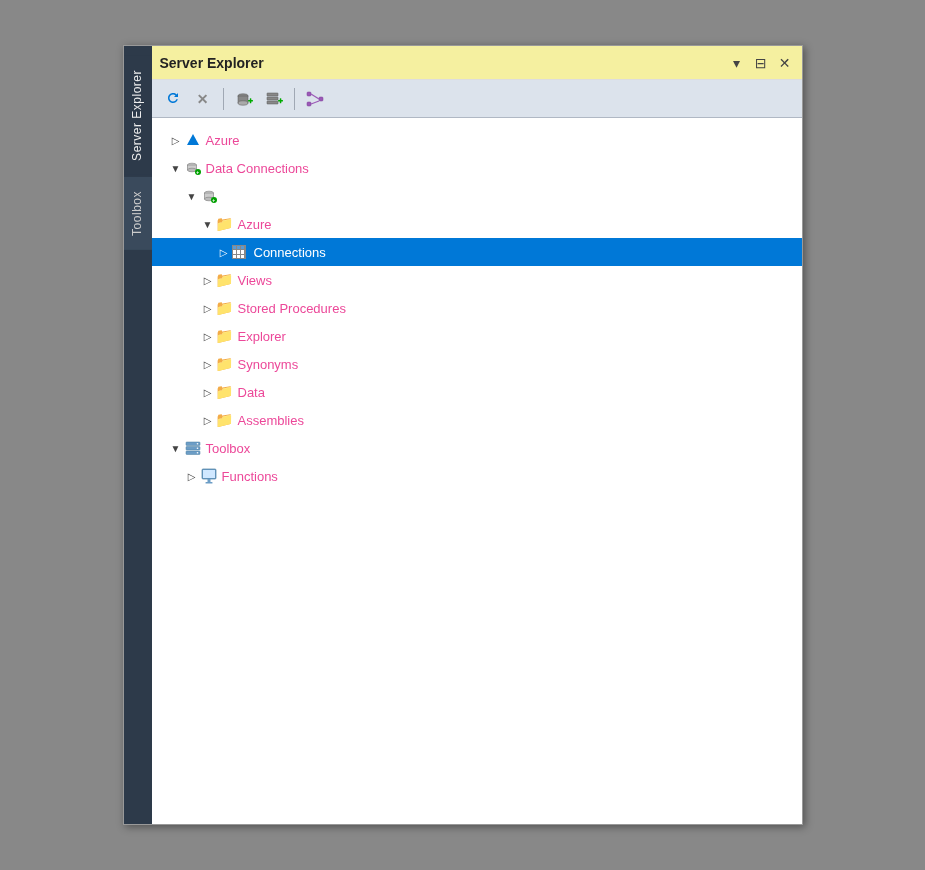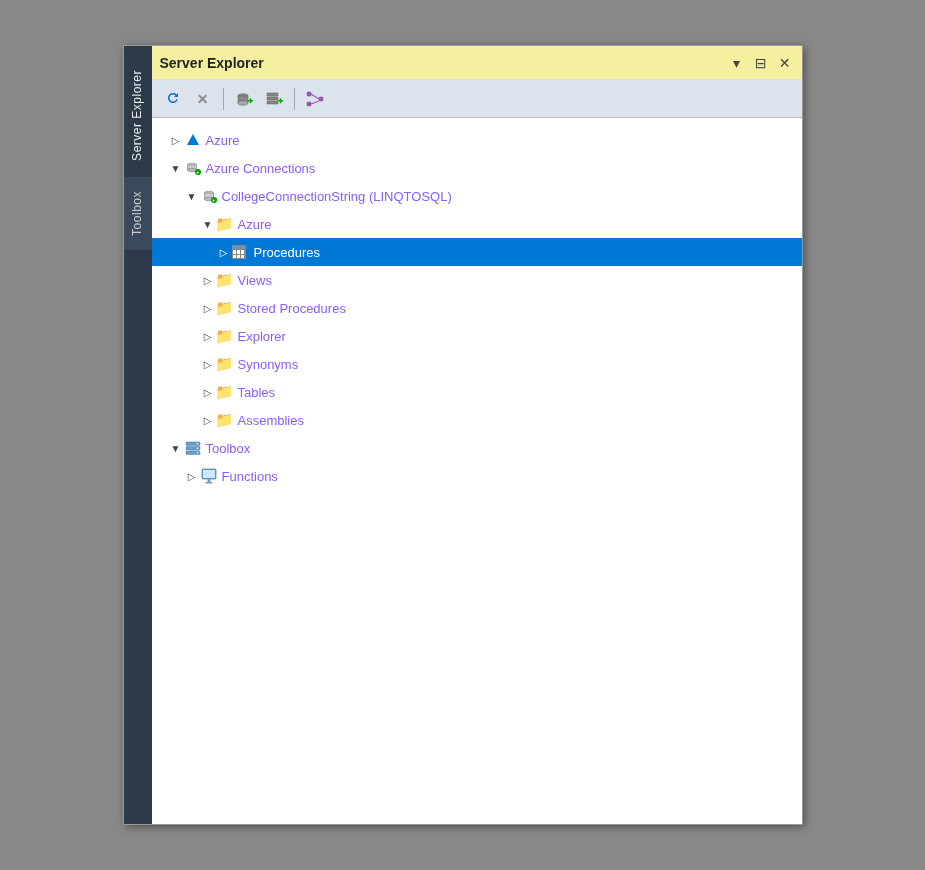--- a/index.html
+++ b/index.html
@@ -177,21 +177,21 @@
       display: inline-flex;
       align-items: center;
       justify-content: center;
       margin-right: 4px;
       flex-shrink: 0;
       font-size: 14px;
     }
 
     .node-label {
       font-size: 13px;
-      color: #8b5cf6;
+      color: #ec4899;
     }
 
     
     .folder-icon {
       color: #dcb44a;
       font-size: 15px;
     }
 
     
     .db-icon {
@@ -331,36 +331,35 @@
           <svg width="18" height="18" viewBox="0 0 18 18">
 
             <ellipse cx="8" cy="6" rx="4.5" ry="1.8" fill="#ccc" stroke="#888" stroke-width="0.7"></ellipse>
             <rect x="3.5" y="6" width="9" height="5" fill="#ccc" stroke="#888" stroke-width="0.7"></rect>
             <ellipse cx="8" cy="11" rx="4.5" ry="1.8" fill="#bbb" stroke="#888" stroke-width="0.7"></ellipse>
 
             <circle cx="14" cy="13" r="3" fill="#00a000"></circle>
             <text x="12.2" y="15.2" font-size="5" fill="white" font-weight="bold">+</text>
           </svg>
         </span>
-        <span class="node-label">Azure Connections</span>
+        <span class="node-label">Data Connections</span>
       </div>
 
       <div class="tree-node">
         <span class="indent" style="width:32px;"></span>
         <span class="expand-icon">▼</span>
         <span class="node-icon db-icon">
           <svg width="18" height="18" viewBox="0 0 18 18">
             <ellipse cx="9" cy="6" rx="4.5" ry="1.8" fill="#ccc" stroke="#888" stroke-width="0.7"></ellipse>
             <rect x="4.5" y="6" width="9" height="6" fill="#ccc" stroke="#888" stroke-width="0.7"></rect>
             <ellipse cx="9" cy="12" rx="4.5" ry="1.8" fill="#bbb" stroke="#888" stroke-width="0.7"></ellipse>
             <circle cx="14" cy="13" r="3" fill="#00a000"></circle>
             <text x="12.2" y="15.2" font-size="5" fill="white" font-weight="bold">+</text>
           </svg>
         </span>
-        <span class="node-label">CollegeConnectionString (LINQTOSQL)</span>
       </div>
 
       <div class="tree-node">
         <span class="indent" style="width:48px;"></span>
         <span class="expand-icon">▼</span>
         <span class="node-icon folder-icon">📁</span>
         <span class="node-label">Azure</span>
       </div>
 
       <div class="tree-node selected">
@@ -372,21 +371,21 @@
               <span></span>
               <span></span>
             <span style="background:#fff"></span>
               <span style="background:#fff"></span>
               <span style="background:#fff"></span>
             <span style="background:#fff"></span>
               <span style="background:#fff"></span>
               <span style="background:#fff"></span>
           </div>
         </span>
-        <span class="node-label">Procedures</span>
+        <span class="node-label">Connections</span>
       </div>
 
       <div class="tree-node">
         <span class="indent" style="width:48px;"></span>
         <span class="expand-icon">▷</span>
         <span class="node-icon folder-icon">📁</span>
         <span class="node-label">Views</span>
       </div>
 
       <div class="tree-node">
@@ -407,21 +406,21 @@
         <span class="indent" style="width:48px;"></span>
         <span class="expand-icon">▷</span>
         <span class="node-icon folder-icon">📁</span>
         <span class="node-label">Synonyms</span>
       </div>
 
       <div class="tree-node">
         <span class="indent" style="width:48px;"></span>
         <span class="expand-icon">▷</span>
         <span class="node-icon folder-icon">📁</span>
-        <span class="node-label">Tables</span>
+        <span class="node-label">Data</span>
       </div>
 
       <div class="tree-node">
         <span class="indent" style="width:48px;"></span>
         <span class="expand-icon">▷</span>
         <span class="node-icon folder-icon">📁</span>
         <span class="node-label">Assemblies</span>
       </div>
 
       <div class="tree-node">

